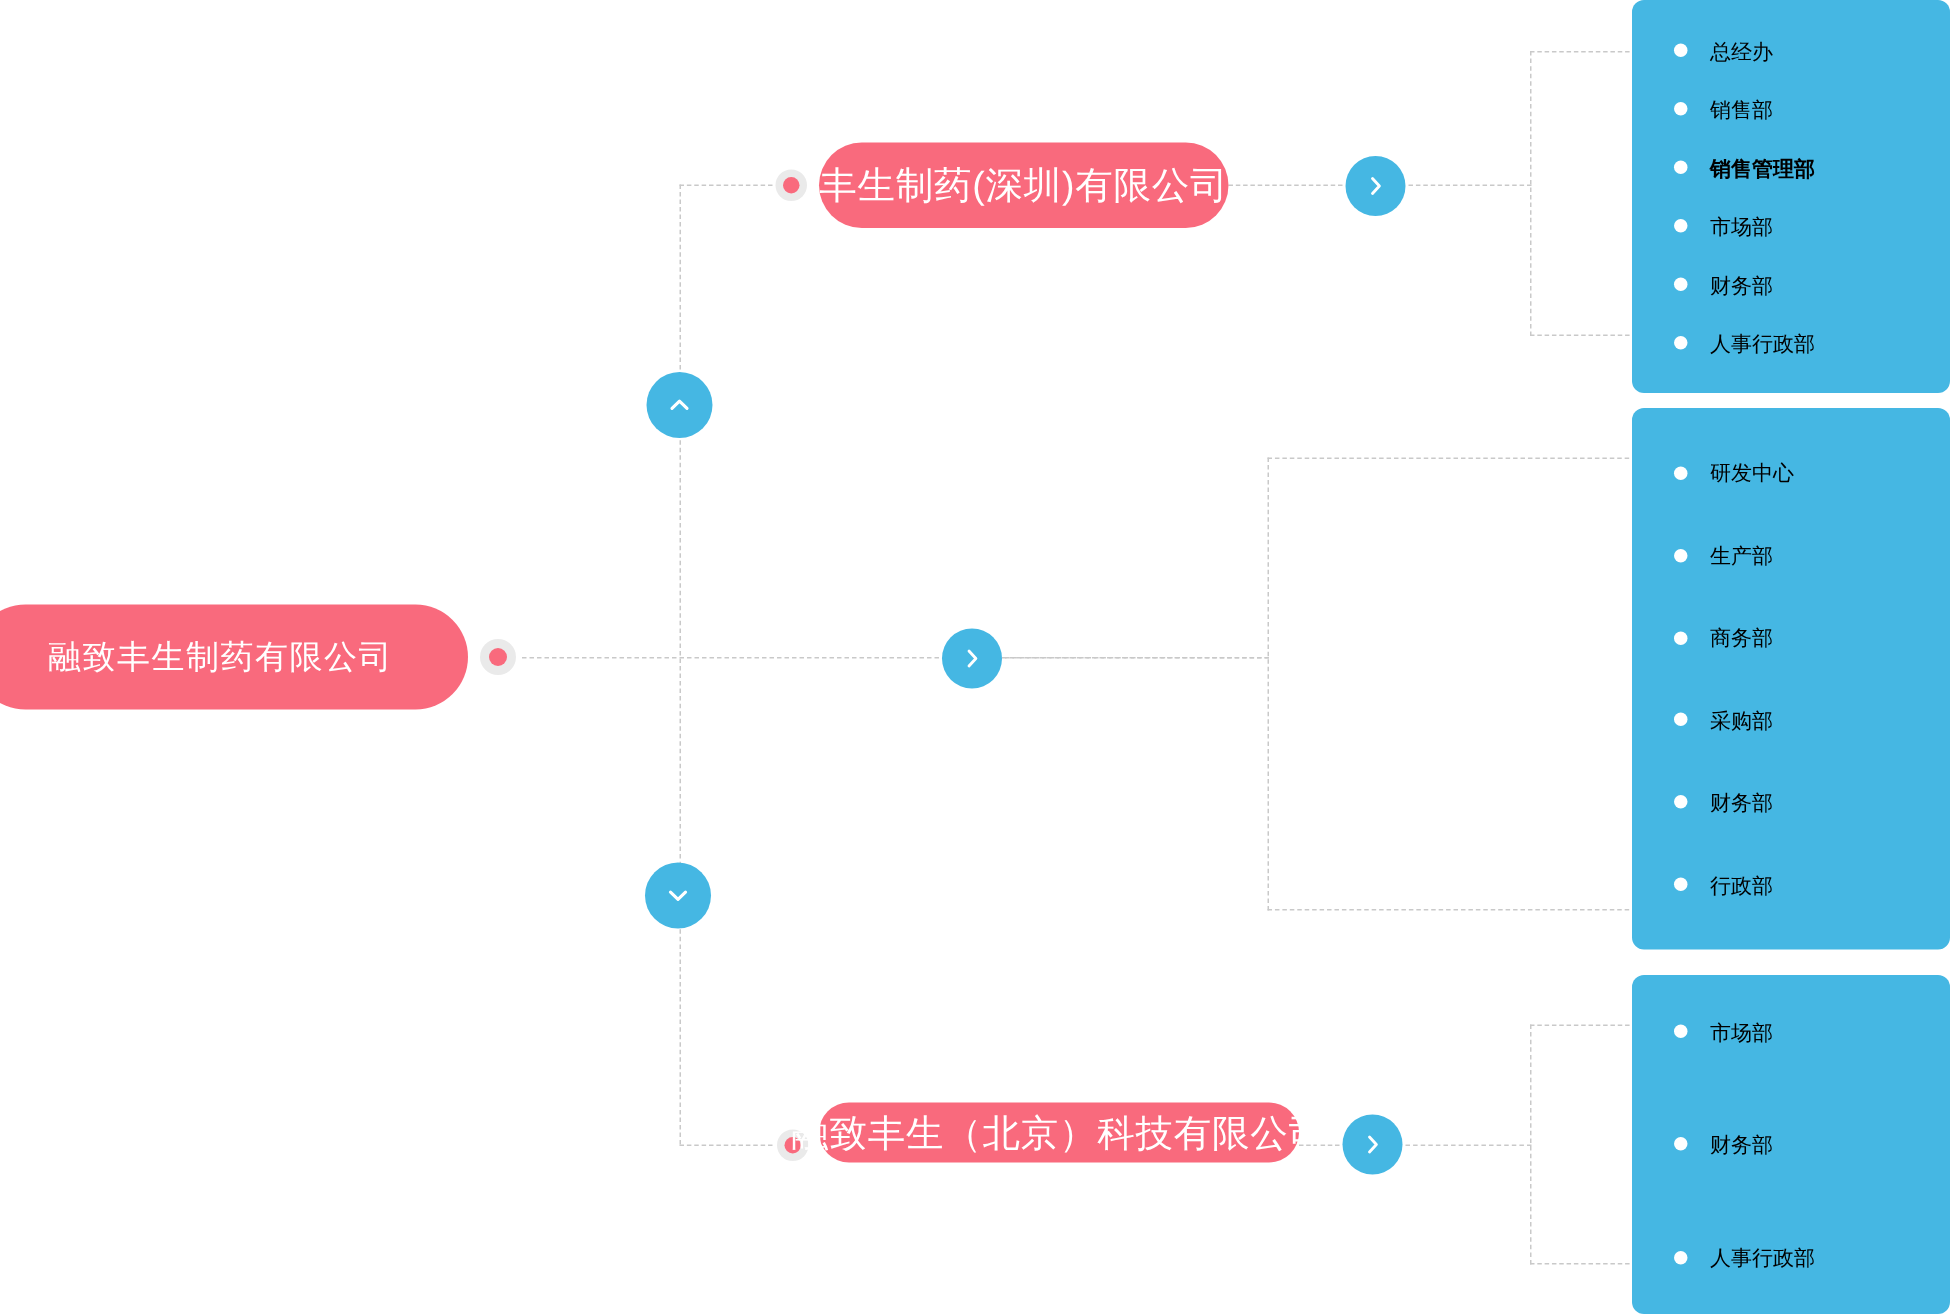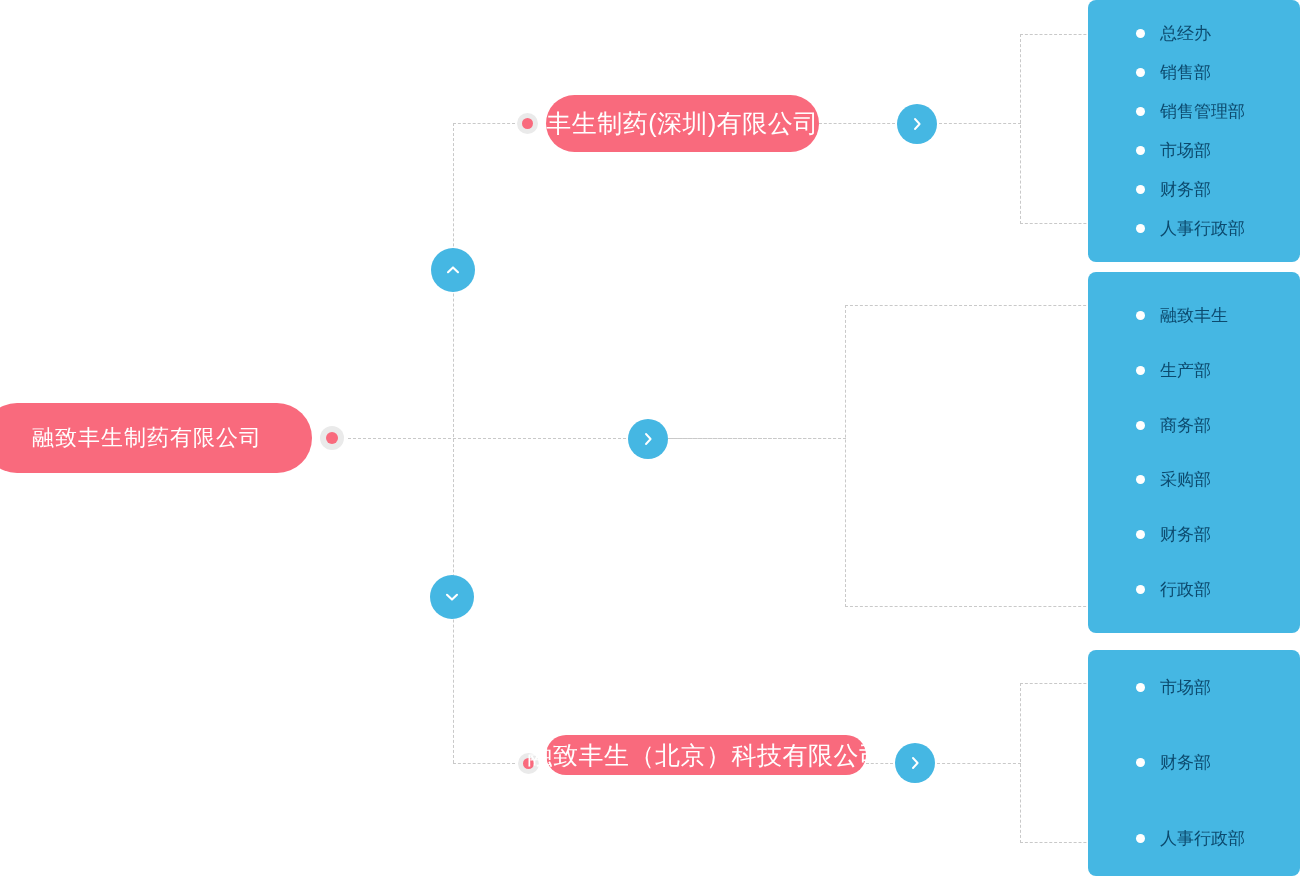--- a/index.html
+++ b/index.html
@@ -58,23 +58,23 @@
     overflow:hidden;
   }
   .panel-inner{
     width:100%;
     display:flex;flex-direction:column;
     justify-content:center;
     flex:1 1 auto;
   }
   .dept{
     display:flex;align-items:center;
-    padding-left:48px;
-    color:#0c4a6e;
-    font-size:17px;
+    padding-left:28px;
+    color:#000000;
+    font-size:14px;
     line-height:1;
     box-sizing:border-box;
   }
   .dept .bullet{
     width:9px;height:9px;border-radius:50%;
     background:#ffffff;
     margin-right:15px;
     flex:0 0 auto;
   }
   .dept .dept-label{white-space:nowrap;}
@@ -144,21 +144,21 @@
   <div class="panel" style="left:1088px;top:0px;width:212px;height:262px;">
     <div class="panel-inner" style="padding: 14px 0px; gap: 0px; min-height: 0px;">
         <div class="dept" style="flex: 1 1 0px;">
           <span class="bullet"></span>
           <span class="dept-label">总经办</span>
         </div>
         <div class="dept" style="flex: 1 1 0px;">
           <span class="bullet"></span>
           <span class="dept-label">销售部</span>
         </div>
-        <div class="dept" style="flex: 1 1 0px;">
+        <div class="dept" style="flex: 1 1 0px; font-weight: bold;">
           <span class="bullet"></span>
           <span class="dept-label">销售管理部</span>
         </div>
         <div class="dept" style="flex: 1 1 0px;">
           <span class="bullet"></span>
           <span class="dept-label">市场部</span>
         </div>
         <div class="dept" style="flex: 1 1 0px;">
           <span class="bullet"></span>
           <span class="dept-label">财务部</span>
@@ -174,21 +174,21 @@
     <span>
       <svg width="18" height="18" viewBox="0 0 18 18" aria-hidden="true">
         <path d="M7 4 L11.6 9 L7 14" fill="none" stroke="#ffffff" stroke-width="1.9" stroke-linecap="round" stroke-linejoin="round"></path>
       </svg>
     </span>
   </div>
   <div class="panel" style="left:1088px;top:272px;width:212px;height:361px;">
     <div class="panel-inner" style="padding: 16px 0px; gap: 0px; min-height: 0px;">
         <div class="dept" style="flex: 1 1 0px;">
           <span class="bullet"></span>
-          <span class="dept-label">融致丰生</span>
+          <span class="dept-label">研发中心</span>
         </div>
         <div class="dept" style="flex: 1 1 0px;">
           <span class="bullet"></span>
           <span class="dept-label">生产部</span>
         </div>
         <div class="dept" style="flex: 1 1 0px;">
           <span class="bullet"></span>
           <span class="dept-label">商务部</span>
         </div>
         <div class="dept" style="flex: 1 1 0px;">

